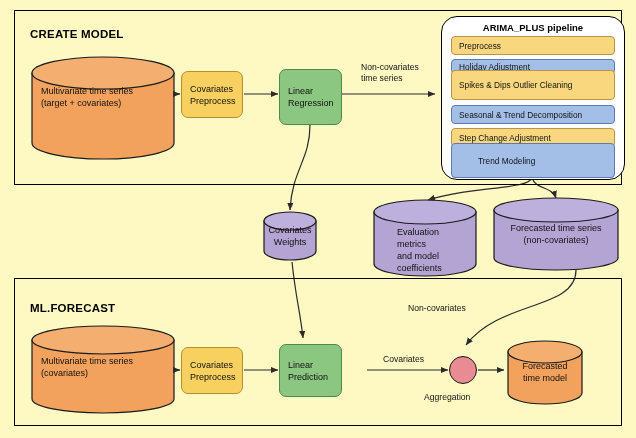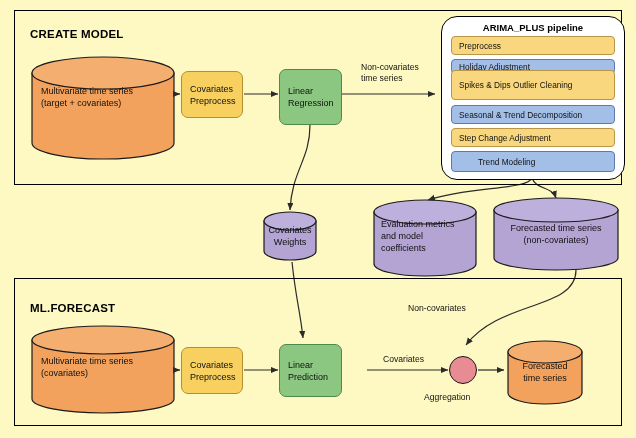--- a/index.html
+++ b/index.html
@@ -213,29 +213,29 @@
 time series</div>
 
   <div class="pipeline" style="left:441px; top:16px; width:184px; height:164px;"></div>
   <div class="pipeline-title" style="left:441px; top:22px; width:184px;">ARIMA_PLUS pipeline</div>
 
   <div class="prow y" style="left:451px; top:36px; width:164px; height:19px;">Preprocess</div>
   <div class="prow b" style="left:451px; top:59px; width:164px; height:15px;">Holiday Adjustment</div>
   <div class="prow y" style="left:451px; top:70px; width:164px; height:30px;">Spikes &amp; Dips Outlier Cleaning</div>
   <div class="prow b" style="left:451px; top:105px; width:164px; height:19px;">Seasonal &amp; Trend Decomposition</div>
   <div class="prow y" style="left:451px; top:128px; width:164px; height:19px;">Step Change Adjustment</div>
-  <div class="prow b" style="left:451px; top:151px; width:164px; height:21px;padding-left:26px;">Trend Modeling</div>
+  <div class="prow b" style="left:451px; top:143px; width:164px; height:35px;padding-left:26px;">Trend Modeling</div>
 
   <div class="cyl" style="left:264px; top:224px; width:52px;">
     <div class="lbl center" style="top:0; line-height:12px;">Covariates
 Weights</div>
   </div>
 
   <div class="cyl" style="left:374px; top:218px; width:102px;">
-    <div class="lbl" style="top:0; line-height:12px; padding:0 7px;">Evaluation metrics
+    <div class="lbl" style="top:8px; line-height:12px; padding:0 23px;">Evaluation metrics
 and model
 coefficients</div>
   </div>
 
   <div class="cyl" style="left:494px; top:222px; width:124px;">
     <div class="lbl center" style="top:0; line-height:12px;">Forecasted time series
 (non-covariates)</div>
   </div>
 
   <div class="frame" style="left:14px; top:278px; width:608px; height:148px;"></div>
@@ -254,16 +254,16 @@
 
   <div class="elabel" style="left:383px; top:354px;">Covariates</div>
 
   <div class="elabel" style="left:408px; top:303px;">Non-covariates</div>
 
   <div class="agg" style="left:449px; top:356px; width:28px; height:28px;"></div>
   <div class="elabel" style="left:424px; top:392px;text-align:center;">Aggregation</div>
 
   <div class="cyl" style="left:508px; top:360px; width:74px;">
     <div class="lbl center" style="top:0; line-height:12px;">Forecasted
-time series</div>
+time model</div>
   </div>
 
 </div>
 
 </body></html>

